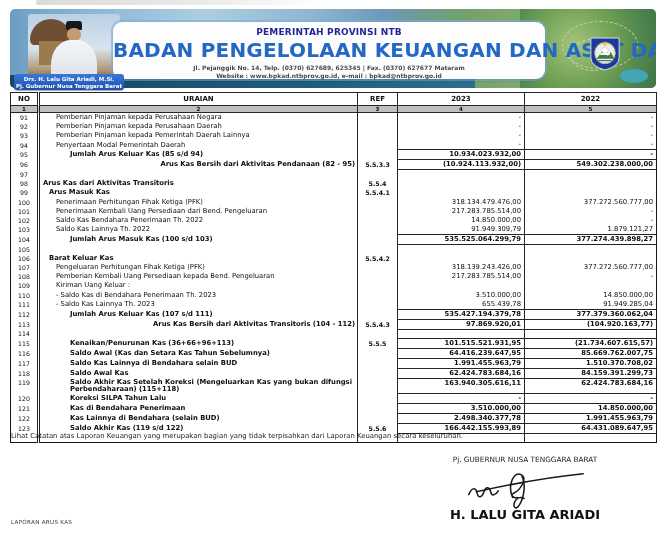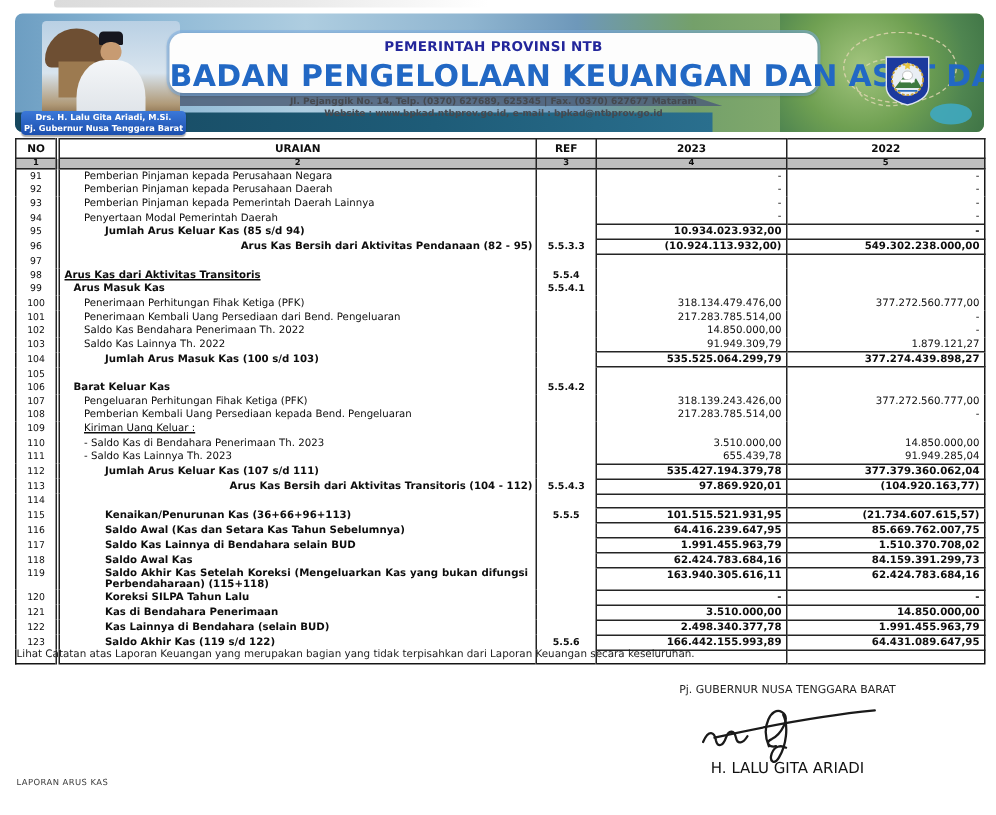--- a/index.html
+++ b/index.html
@@ -18,21 +18,21 @@
   .sea{position:absolute;left:0;bottom:0;width:72%;height:17%;
        background:linear-gradient(90deg,#16475e,#1e5c78 60%,#2a6f8e);}
   .aerial{position:absolute;right:0;top:0;width:21%;height:100%;
           background:radial-gradient(circle at 40% 45%,#a3c57e 0,#6fa052 45%,#4f8550 75%,#3f7446 100%);}
   .road1{position:absolute;right:18px;top:12px;width:74px;height:46px;border:1.5px dashed #ddd4ae;
          border-radius:50%;opacity:.85;}
   .road2{position:absolute;right:40px;top:30px;width:44px;height:30px;border:1.2px dashed #e6deba;
          border-radius:50%;opacity:.7;}
   .lake{position:absolute;right:8px;bottom:5px;width:28px;height:14px;background:#3fa8c0;border-radius:50%;opacity:.9;}
 
-  .hcard{position:absolute;left:103px;top:13px;width:432px;height:40px;background:#fdfdfd;border-radius:9px;
+  .hcard{position:absolute;left:103px;top:13px;width:432px;height:57px;background:#fdfdfd;border-radius:9px;
          box-shadow:0 0 0 2px rgba(125,175,225,.55),0 1px 3px rgba(0,0,0,.35);
          text-align:center;padding-top:5px;box-sizing:border-box;}
   .h-gov{font-size:9px;font-weight:bold;color:#23269b;letter-spacing:.2px;}
   .h-agency{font-size:20px;font-weight:bold;color:#2268c4;letter-spacing:.2px;margin-top:1px;white-space:nowrap;}
   .h-addr{font-size:6px;font-weight:bold;color:#45494f;margin-top:2px;}
   .h-web{font-size:6px;font-weight:bold;color:#45494f;margin-top:1px;}
 
   .portrait{position:absolute;left:18px;top:5px;width:92px;height:63px;border-radius:3px;overflow:hidden;
             background:linear-gradient(180deg,#b9d0e4 0%,#d8e4ee 55%,#b09a78 88%,#8a6f4e 100%);}
   .bld-roof{position:absolute;left:2px;top:5px;width:42px;height:26px;background:#6e4f33;
@@ -59,34 +59,34 @@
   tr.subhead td.c-no{border-right:3px double #242424;}
   tbody tr{height:9.2px;}
   tbody td{padding:0 2px;vertical-align:middle;overflow:hidden;white-space:nowrap;line-height:9px;}
   td.c-no{text-align:center;border-right:3px double #242424;font-size:6.2px;padding:0;}
   td.c-ura{border-right:1px solid #242424;}
   td.c-ref{border-right:1px solid #242424;text-align:center;font-weight:bold;font-size:6.3px;padding:0;}
   td.c-val{border-right:1px solid #242424;text-align:right;padding:0 3px;}
   td.c-last{border-right:1.6px solid #161616;}
   td.box{border-top:1px solid #242424;border-bottom:1px solid #242424;margin-top:28px;}
   .b{font-weight:bold;}
-  .ul{text-decoration:underline;}
+  .ul{}
   .ind0{padding-left:3px;}.ind1{padding-left:9px;}.ind2{padding-left:16px;}
   .ind3{padding-left:30px;}.ind4{padding-left:44px;text-align:right;}
   tr.rtwo{height:15px;}
   tr.rtwo td{vertical-align:top;line-height:7px;padding-top:1px;}
   tr.rtwo td.c-ura{white-space:normal;text-align:justify;padding-right:5px;}
 
   .note{position:absolute;left:11px;top:432px;font-size:6.9px;color:#222;}
 
   
   .sig-block{position:absolute;left:430px;top:455px;width:190px;text-align:center;}
   .sig-title{font-size:7.3px;color:#222;}
   .sig-svg{margin-top:1px;}
-  .sig-name{font-size:10px;font-weight:normal;color:#111;margin-top:-6px;}
+  .sig-name{font-size:13px;font-weight:bold;color:#111;margin-top:-6px;}
 
   .doc-label{position:absolute;left:11px;top:519px;font-size:5.6px;color:#3a3a3a;letter-spacing:.3px;}
 </style>
 </head>
 <body>
 
 <div class="smudge"></div>
 
 <div class="banner">
   <div class="mtn"></div>

